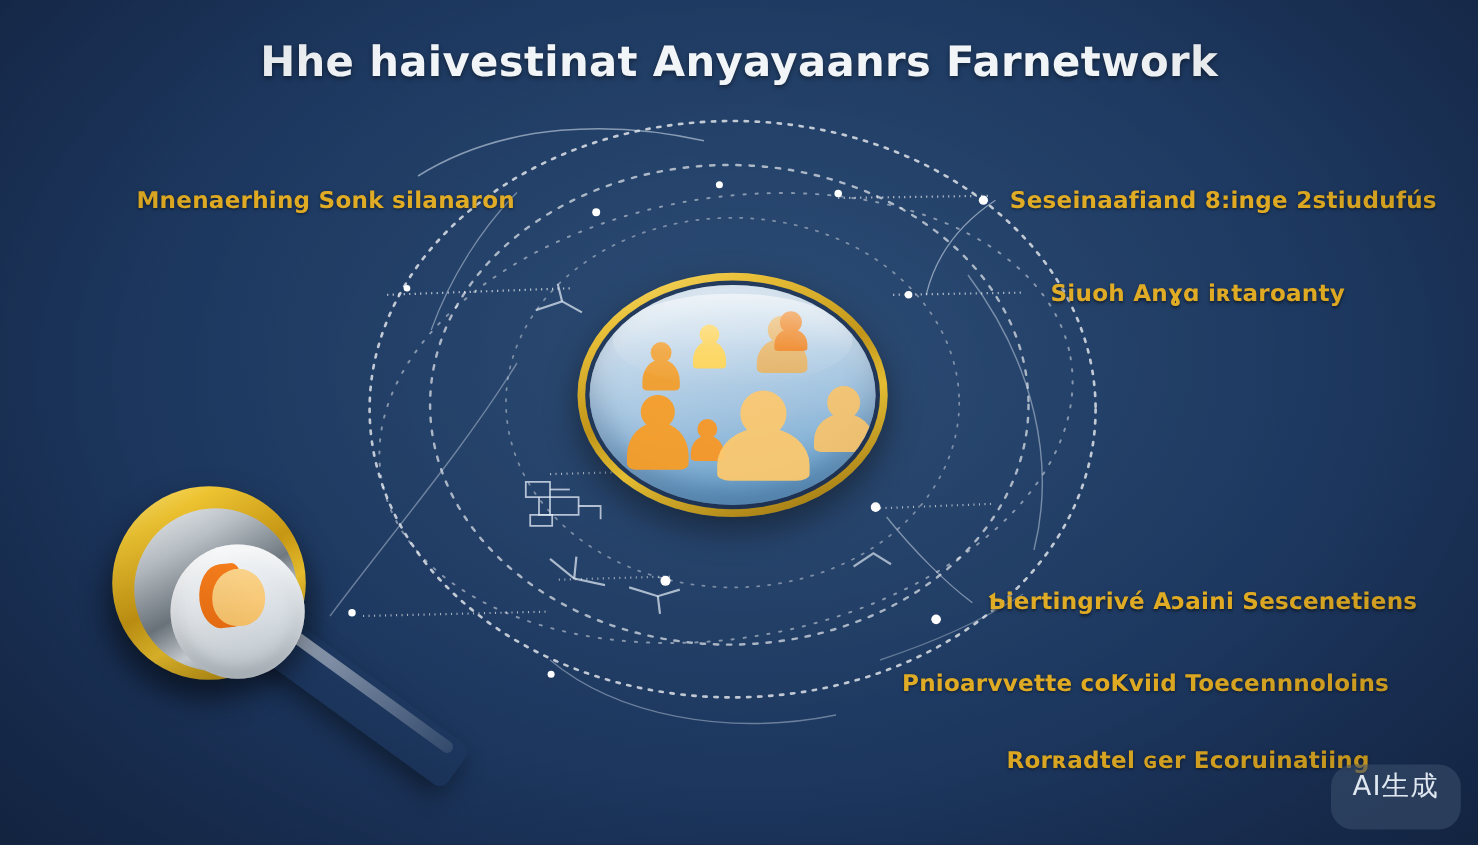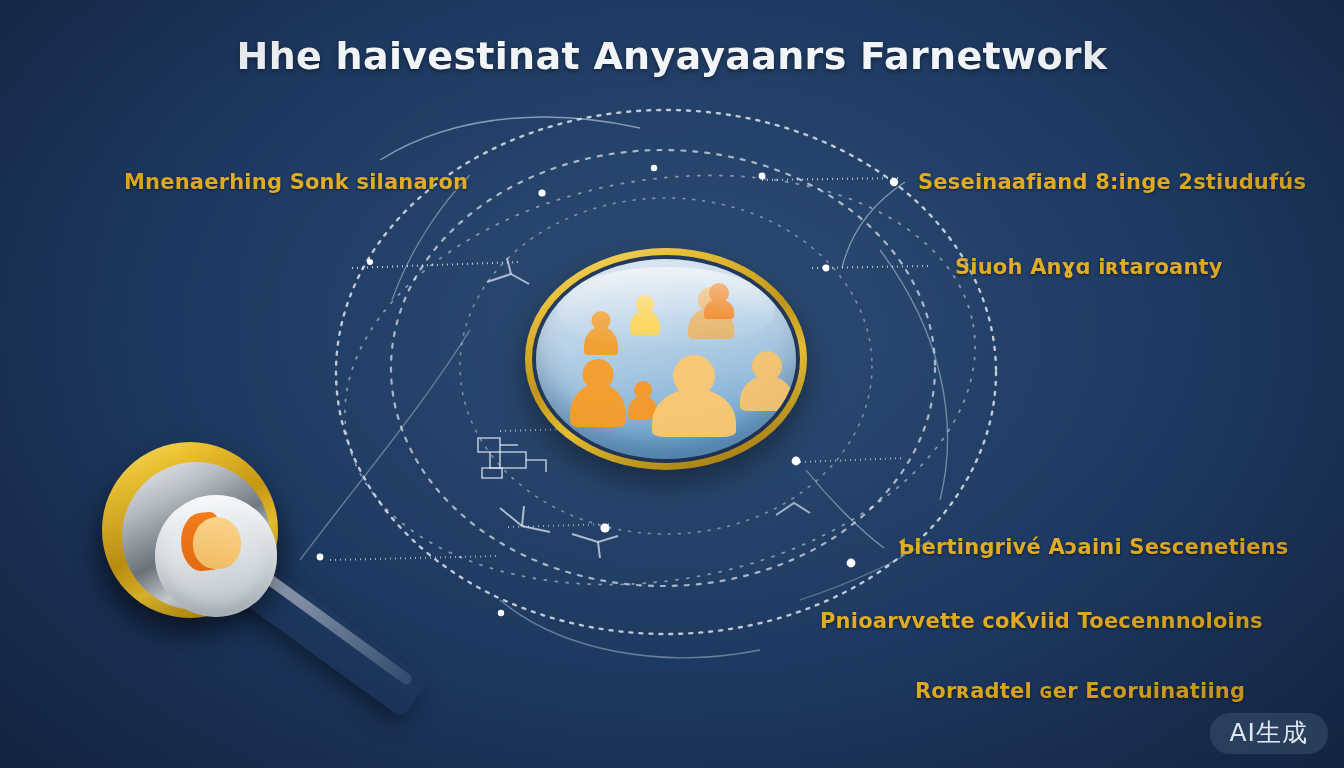--- a/index.html
+++ b/index.html
@@ -209,21 +209,21 @@
     text-shadow: 0 1px 3px rgba(0,0,0,0.55);
   }
   .label.right { }
   .label.left { }
 
   
   #watermark {
     position: absolute;
     right: 16px;
     bottom: 14px;
-    padding: 7px 20px 9px;
+    padding: 7px 20px 27px;
     border-radius: 20px;
     background: rgba(60,80,110,0.55);
     color: #dfe7f0;
     font-size: 25px;
     letter-spacing: 1px;
     line-height: 1;
   }
 </style>
 </head>
 <body>

